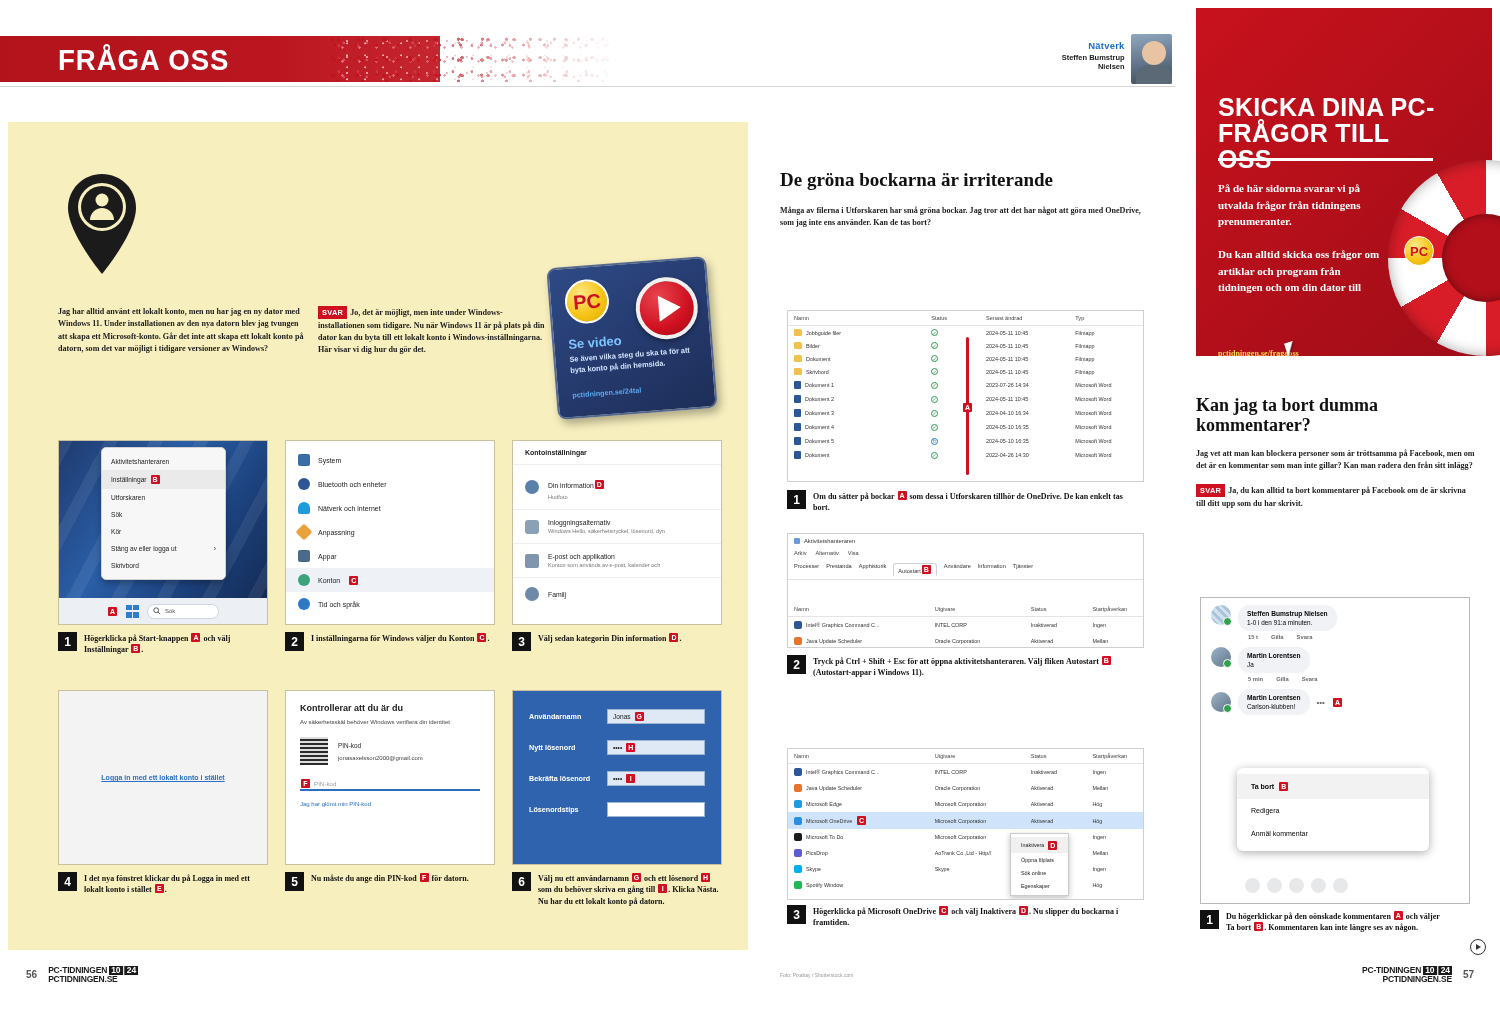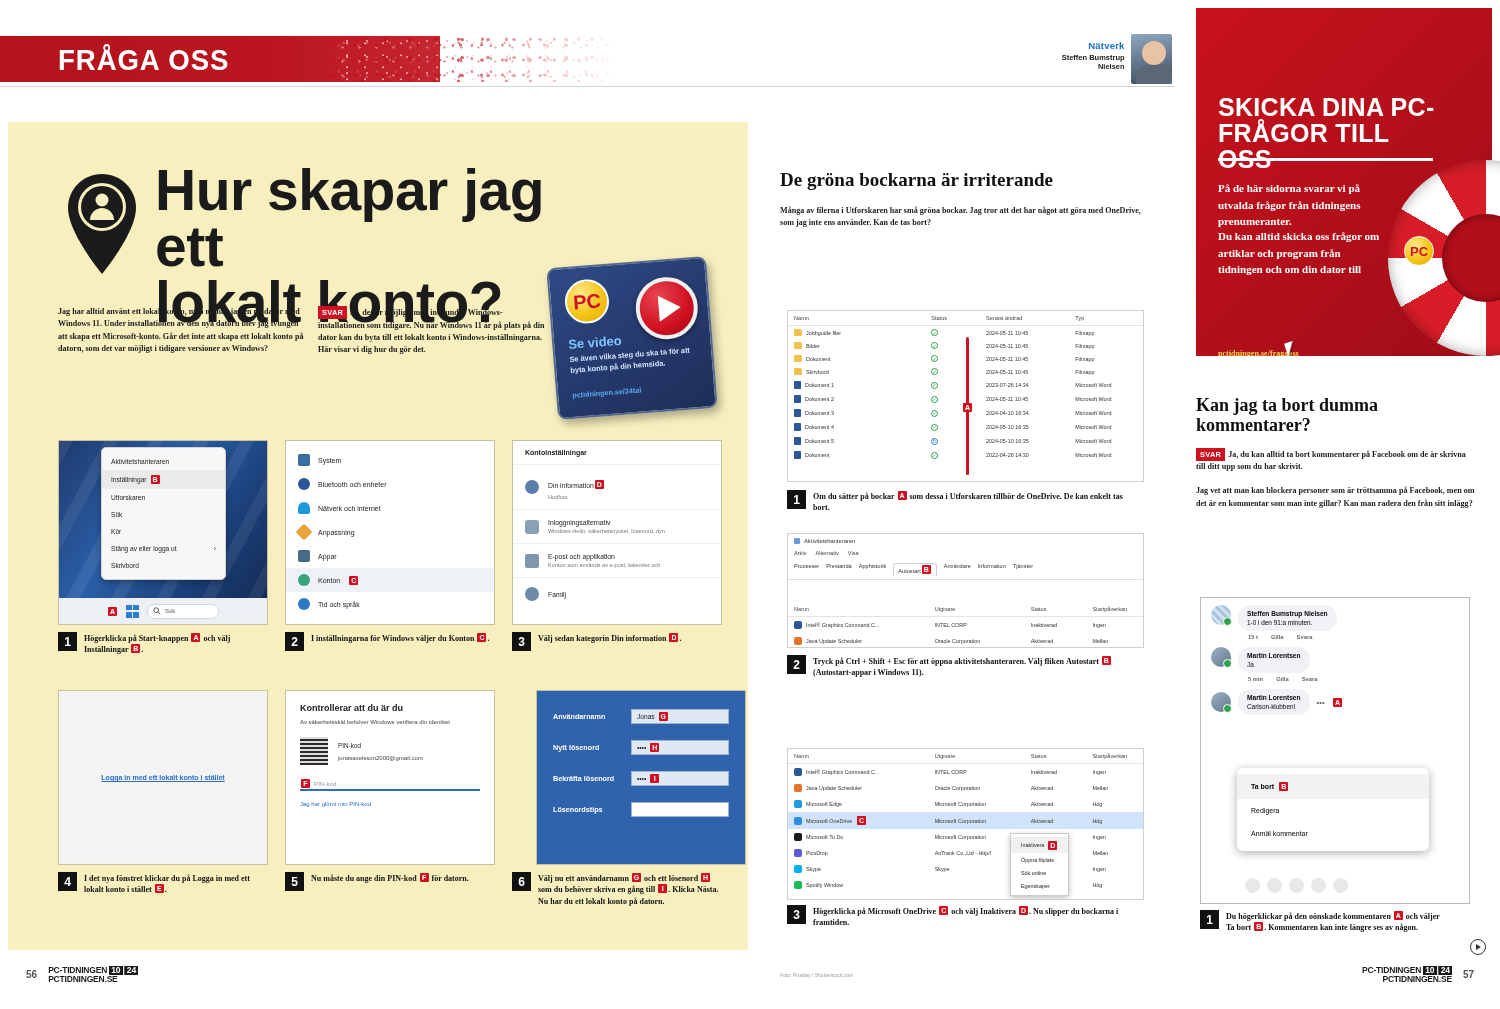--- a/index.html
+++ b/index.html
@@ -276,24 +276,20 @@
   <div class="pin">
     <svg width="78" height="104" viewBox="0 0 78 104">
       <path d="M39 2C20 2 5 17 5 36c0 25 34 66 34 66s34-41 34-66C73 17 58 2 39 2z" fill="#1b1b1b"></path>
       <circle cx="39" cy="35" r="24" fill="#f7efbe"></circle>
       <circle cx="39" cy="35" r="21" fill="#1b1b1b"></circle>
       <circle cx="39" cy="28" r="6.5" fill="#f7efbe"></circle>
       <path d="M27 48c0-7 5.5-12 12-12s12 5 12 12z" fill="#f7efbe"></path>
     </svg>
   </div>
 
-  <div class="hero-title">
-    <div>Hur skapar jag ett</div>
-    <div>lokalt konto?</div>
-  </div>
 
   <div class="intro-col intro-a">Jag har alltid använt ett lokalt konto, men nu har jag en ny dator med Windows 11. Under installationen av den nya datorn blev jag tvungen att skapa ett Microsoft-konto. Går det inte att skapa ett lokalt konto på datorn, som det var möjligt i tidigare versioner av Windows?</div>
   <div class="intro-col intro-b">
     <span class="svar">SVAR</span><span>Jo, det är möjligt, men inte under Windows-installationen som tidigare. Nu när Windows 11 är på plats på din dator kan du byta till ett lokalt konto i Windows-inställningarna. Här visar vi dig hur du gör det.</span>
   </div>
 
   <div class="videocard">
     <div class="pclogo">
         <span>PC</span>
       </div>
@@ -452,21 +448,21 @@
         <span>PIN-kod</span>
       </div>
       <div style="margin-top:10px;font-size:6px;color:#2a6fc4;">Jag har glömt min PIN-kod</div>
     </div>
   </div>
   <div class="cap" style="left:285px; top:872px; width:205px;">
     <span class="cap-num">5</span>
     <span class="cap-txt">Nu måste du ange din PIN-kod <span class="kb">F</span> för datorn.</span>
   </div>
 
-  <div class="tile" style="left:512px; top:690px; width:210px; height:175px;margin-left:24px;">
+  <div class="tile" style="left:512px; top:690px; width:210px; height:175px;">
     <div class="blueform">
       <div class="bf-row">
         <span class="bf-lab">Användarnamn</span>
         <span class="bf-in">
             <span>Jonas</span>
             <span class="kb">G</span>
           </span>
       </div>
       <div class="bf-row">
         <span class="bf-lab">Nytt lösenord</span>
@@ -783,39 +779,39 @@
 
   <div class="photocredit">Foto: Pixabay / Shutterstock.com</div>
 
   <div class="redbox">
     <div class="rb-h">
       <div>SKICKA DINA PC-</div>
       <div>FRÅGOR TILL OSS</div>
     </div>
     <div class="rb-rule"></div>
     <div class="rb-p" style="top:172px;">På de här sidorna svarar vi på utvalda frågor från tidningens prenumeranter.</div>
-    <div class="rb-p" style="top:220px;">Du kan alltid skicka oss frågor om artiklar och program från tidningen och om din dator till</div>
+    <div class="rb-p" style="top:238px;">Du kan alltid skicka oss frågor om artiklar och program från tidningen och om din dator till</div>
     <div class="rb-link">pctidningen.se/fragaoss</div>
     <div class="cursor" style="left:90px; top:334px;"></div>
   </div>
   <div class="buoy">
 
     <span class="buoy-pc" style="left:16px; top:76px;">
         <span>PC</span>
       </span>
 
   </div>
 
   <div class="r2">
     <div class="h2">
       <div>Kan jag ta bort dumma</div>
       <div>kommentarer?</div>
     </div>
+    <p>Jag vet att man kan blockera personer som är tröttsamma på Facebook, men om det är en kommentar som man inte gillar? Kan man radera den från sitt inlägg?</p>
     <p><span class="svar">SVAR</span><span>Ja, du kan alltid ta bort kommentarer på Facebook om de är skrivna till ditt upp som du har skrivit.</span></p>
-    <p>Jag vet att man kan blockera personer som är tröttsamma på Facebook, men om det är en kommentar som man inte gillar? Kan man radera den från sitt inlägg?</p>
   </div>
 
   <div class="fbshot">
     <div class="fbcomment">
       <span class="fbav pat"></span>
       <span class="fbbub">
         <div class="fbname">Steffen Bumstrup Nielsen</div>
         <div class="fbbody">1-0 i den 91:a minuten.</div>
       </span>
     </div>

